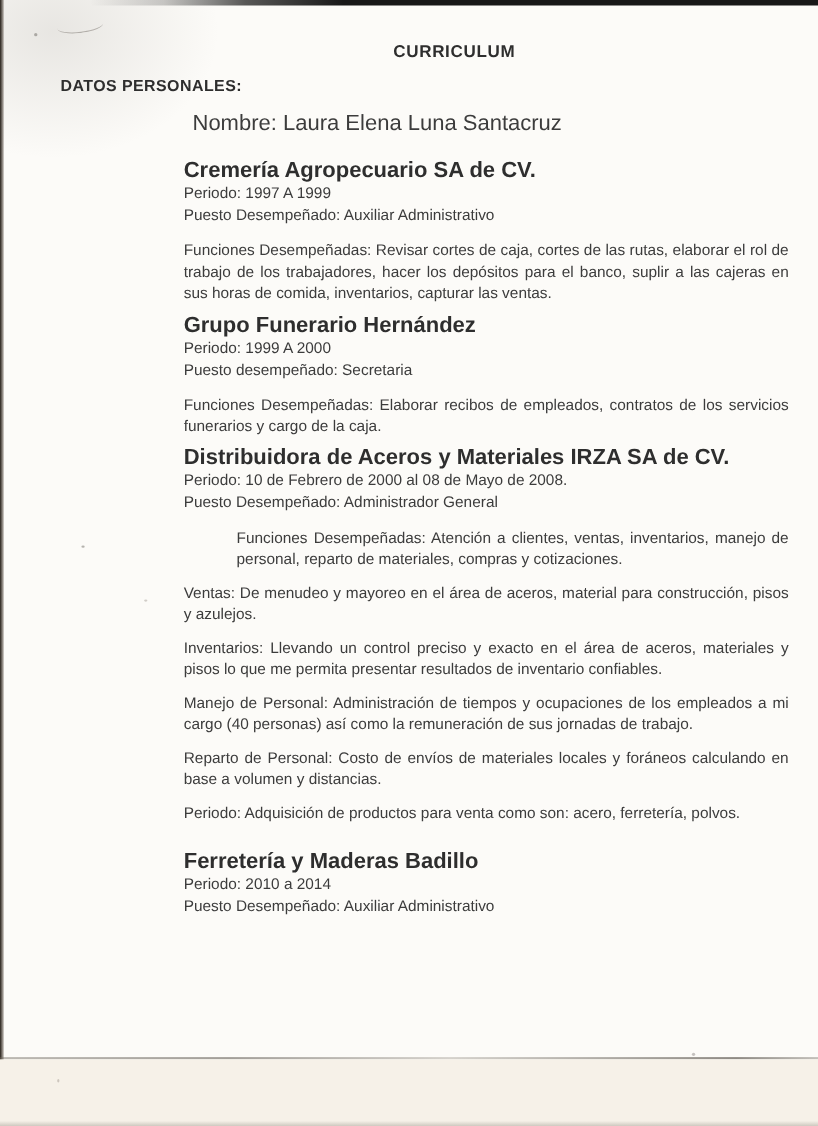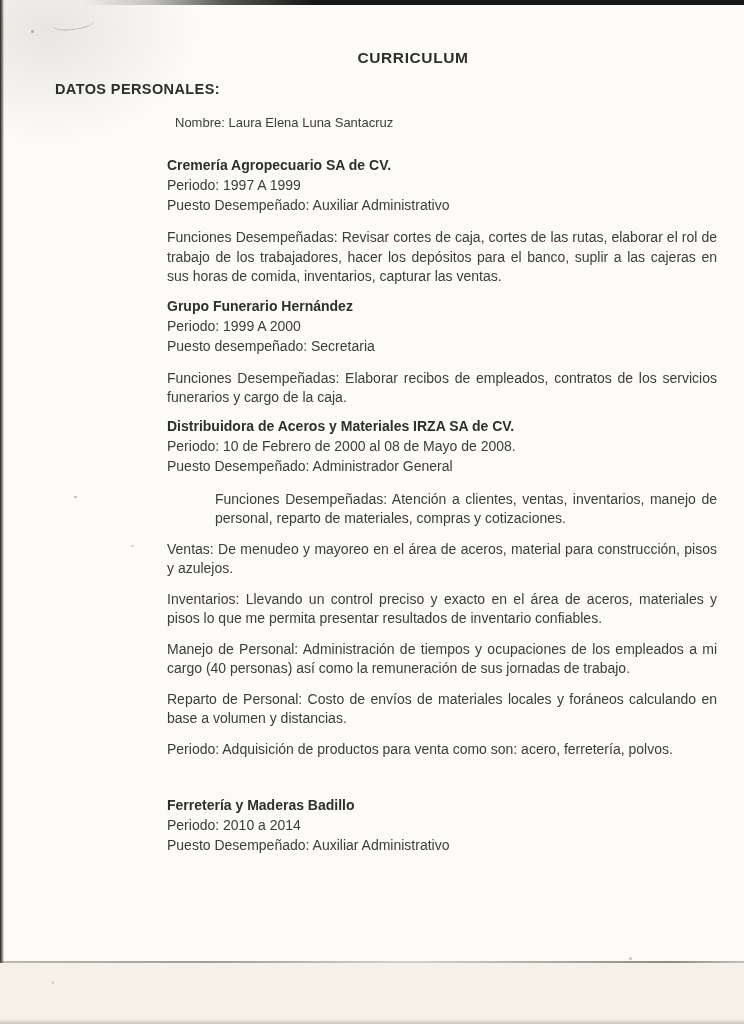--- a/index.html
+++ b/index.html
@@ -61,21 +61,21 @@
   }
   .speck { position: absolute; border-radius: 50%; background: rgba(95,90,85,0.45); }
   .speck.s1 { top: 30px;  left: 31px;  width: 3px; height: 3px; }
   .speck.s2 { top: 496px; left: 74px;  width: 3px; height: 2px; }
   .speck.s3 { top: 957px; left: 629px; width: 3px; height: 3px; background: rgba(95,90,85,0.35); }
   .speck.s4 { top: 981px; left: 52px;  width: 2px; height: 3px; background: rgba(110,100,90,0.30); }
   .speck.s5 { top: 545px; left: 131px; width: 3px; height: 2px; background: rgba(110,100,90,0.30); }
 
   
   .doc {
-    position: absolute; top: 48px; left: 55px; width: 660px;
+    position: absolute; top: 38px; left: 55px; width: 660px;
   }
   .title {
     margin: 0 0 0 56px;
     text-align: center;
     font-size: 15.5px;
     font-weight: 700;
     letter-spacing: 0.6px;
     color: var(--heading-text);
     line-height: 19px;
   }
@@ -83,45 +83,45 @@
     margin-top: 13px;
     font-size: 14.5px;
     font-weight: 700;
     letter-spacing: 0.4px;
     color: var(--heading-text);
     line-height: 19px;
   }
   .nombre-line {
     margin-top: 14px;
     margin-left: 120px;
-    font-size: 13px;
+    font-size: 20px;
     line-height: 19px;
   }
   .sec-heading.exp { margin-top: 58px; }
 
   .jobs { margin-left: 112px; width: 550px; }
   .job .company {
-    font-size: 14px;
+    font-size: 20px;
     font-weight: 700;
     color: var(--heading-text);
     line-height: 20px;
   }
   .job .line { font-size: 14px; line-height: 20px; }
   .job .para {
     margin: 13px 0 0 0;
     font-size: 14px;
     line-height: 19.5px;
     text-align: justify;
   }
   .job.j1 { margin-top: 23px; }
   .job.j2 { margin-top: 9px; }
   .job.j3 { margin-top: 8px; }
   .job.j3 .para { margin-top: 11px; }
   .job.j3 .para.first { margin-top: 14px; margin-left: 48px; }
-  .job.j4 { margin-top: 36px; }
+  .job.j4 { margin-top: 24px; }
 </style>
 </head>
 <body>
 
 <div class="page">
 
   <div class="corner-shade"></div>
   <div class="edge-top"></div>
   <div class="edge-left"></div>
   <div class="squiggle"></div>

